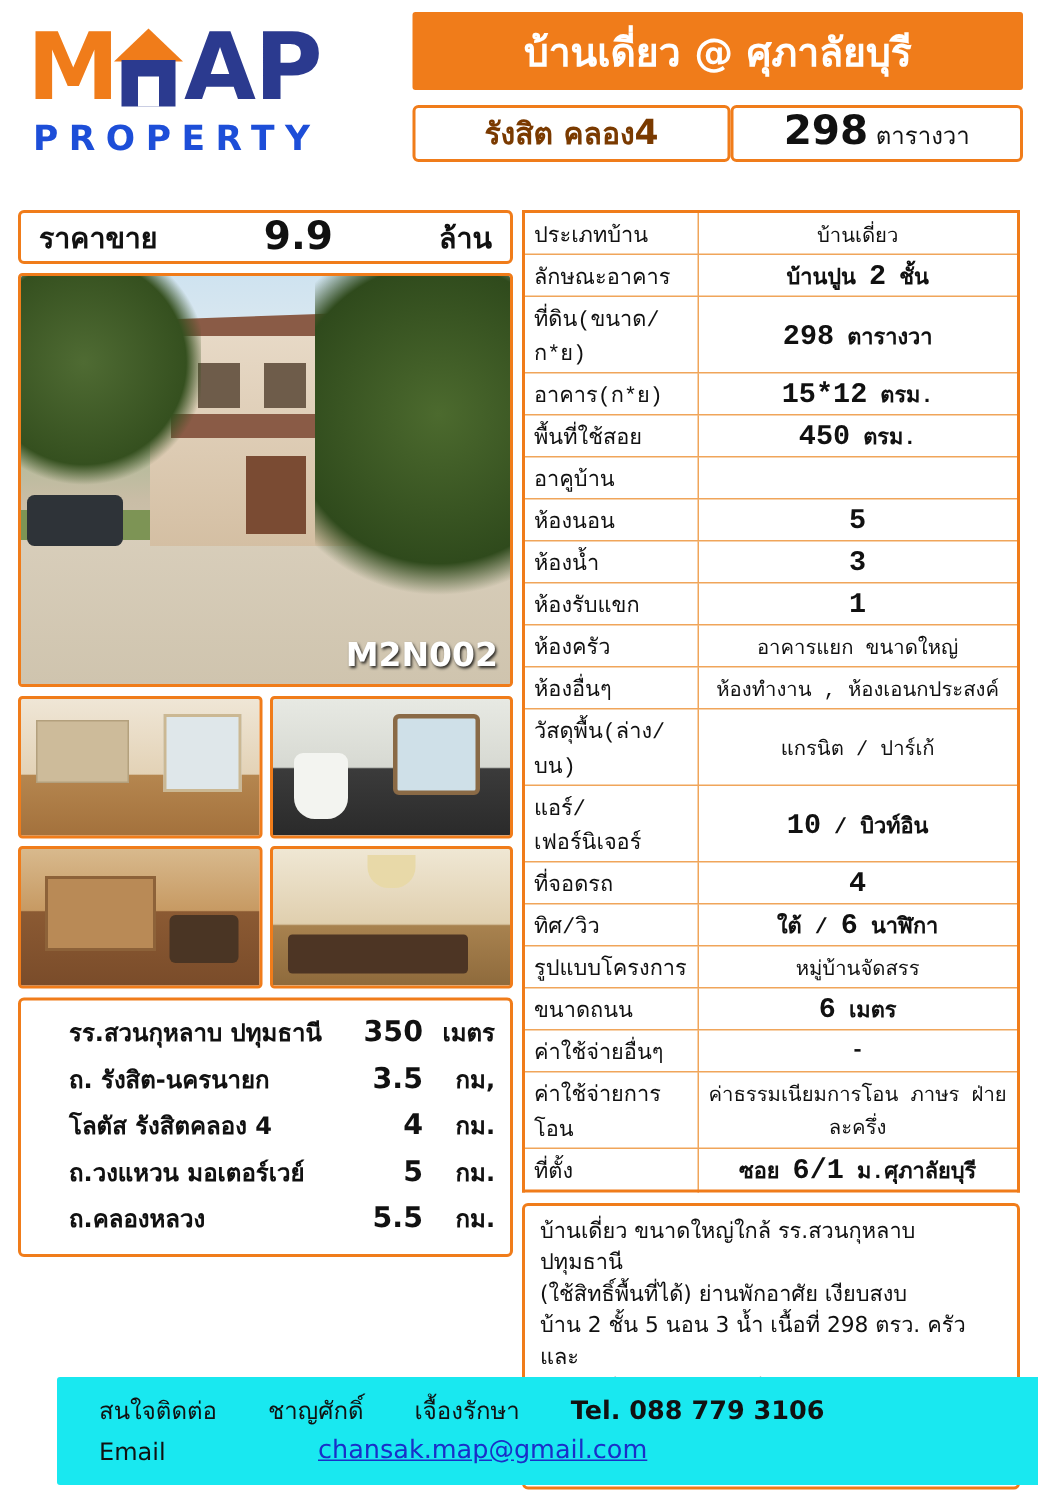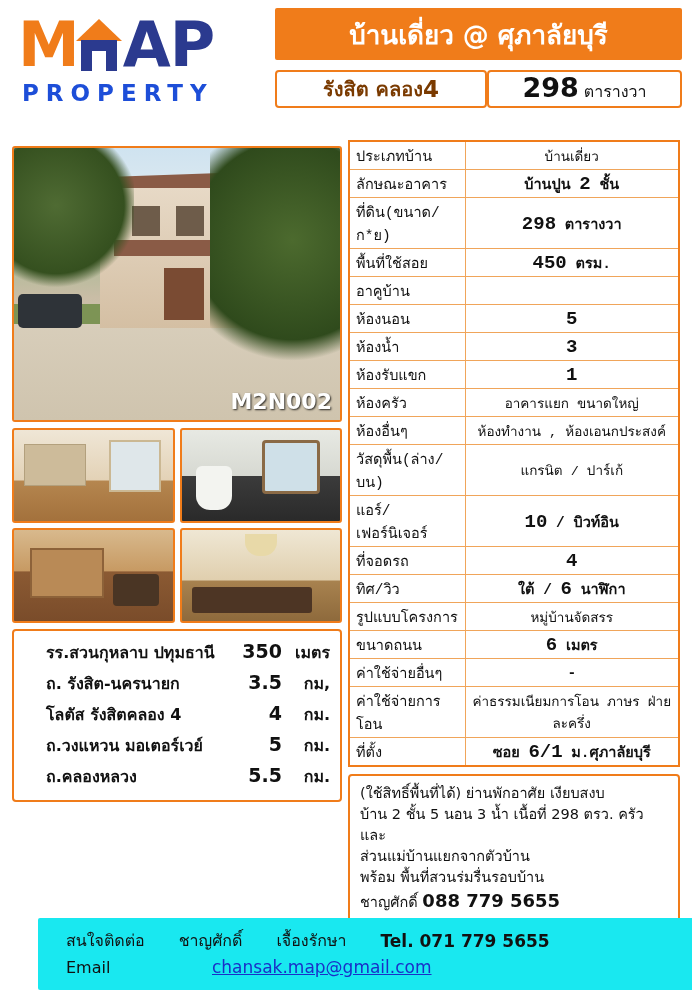--- a/index.html
+++ b/index.html
@@ -341,20 +341,25 @@
         <div class="sub-right">
           <span class="big">298</span>
           <span class="small">ตารางวา</span>
         </div>
       </div>
     </div>
   </div>
 
   <div class="left-col">
 
+    <div class="price-box">
+      <span class="price-label">ราคาขาย</span>
+      <span class="price-value">9.9</span>
+      <span class="price-unit">ล้าน</span>
+    </div>
 
     <div class="main-photo">
       <span class="ph-sky"></span>
       <span class="ph-ground"></span>
       <span class="ph-grass"></span>
       <span class="ph-roof"></span>
       <span class="ph-house"></span>
       <span class="ph-roof2"></span>
       <span class="ph-win1"></span>
         <span class="ph-win2"></span>
@@ -411,20 +416,24 @@
         </tr>
         <tr>
           <td class="k">ลักษณะอาคาร</td>
           <td class="v"><span>บ้านปูน </span><span class="hl">2</span><span> ชั้น</span></td>
         </tr>
         <tr>
           <td class="k">ที่ดิน(ขนาด/ก*ย)</td>
           <td class="v"><span class="hl">298</span><span> ตารางวา</span></td>
         </tr>
         <tr>
+          <td class="k">อาคาร(ก*ย)</td>
+          <td class="v"><span class="hl">15*12</span><span> ตรม.</span></td>
+        </tr>
+        <tr>
           <td class="k">พื้นที่ใช้สอย</td>
           <td class="v"><span class="hl">450</span><span> ตรม.</span></td>
         </tr>
         <tr>
           <td class="k">อาคูบ้าน</td>
           <td class="v"></td>
         </tr>
         <tr>
           <td class="k">ห้องนอน</td>
           <td class="v"><span class="hl">5</span></td>
@@ -478,20 +487,21 @@
           <td class="v small">ค่าธรรมเนียมการโอน ภาษร ฝ่ายละครึ่ง</td>
         </tr>
         <tr>
           <td class="k">ที่ตั้ง</td>
           <td class="v"><span>ซอย </span><span class="hl">6/1</span><span> ม.ศุภาลัยบุรี</span></td>
         </tr>
       </tbody>
     </table>
 
     <div class="desc-box">
+      <div>บ้านเดี่ยว ขนาดใหญ่ใกล้ รร.สวนกุหลาบ ปทุมธานี</div>
       <div>(ใช้สิทธิ์พื้นที่ได้) ย่านพักอาศัย  เงียบสงบ</div>
       <div>บ้าน 2 ชั้น 5 นอน 3 น้ำ เนื้อที่ 298 ตรว. ครัวและ</div>
       <div>ส่วนแม่บ้านแยกจากตัวบ้าน</div>
       <div>พร้อม พื้นที่สวนร่มรื่นรอบบ้าน</div>
       <div>
         <span>ชาญศักดิ์</span>
         <span class="phone">088 779 5655</span>
       </div>
     </div>
 
@@ -500,21 +510,21 @@
       <span>:</span>
       <span>14.024094, 100.680118</span>
     </div>
   </div>
 
   <div class="footer">
     <div class="f-row">
       <span>สนใจติดต่อ</span>
       <span>ชาญศักดิ์</span>
       <span>เจื้องรักษา</span>
-      <span class="f-tel">Tel. 071 779 5655</span>
+      <span class="f-tel">Tel. 088 779 3106</span>
     </div>
     <div class="f-row">
       <span class="f-email-label">Email</span>
       <a class="f-email-link" href="#">chansak.map@gmail.com</a>
     </div>
   </div>
 
 </div>
 
 </body></html>

